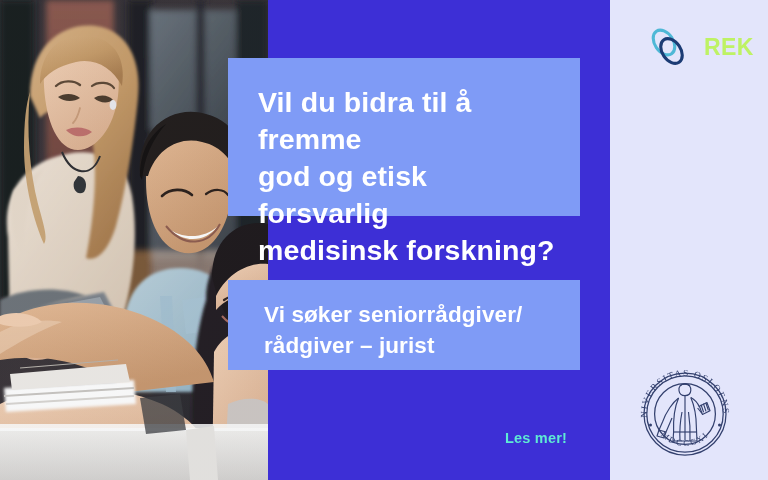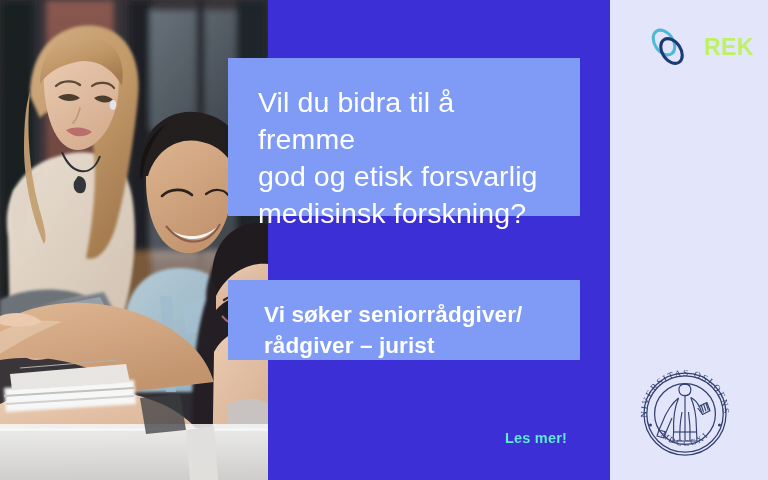--- a/index.html
+++ b/index.html
@@ -41,27 +41,27 @@
   }
   #headline-box {
     left:228px; top:58px;
     width:352px; height:158px;
     padding:26px 22px 0 30px;
   }
   #headline-text {
     color:#ffffff;
     font-size:28.5px;
     line-height:37px;
-    font-weight:400;
+    font-weight:700;
     letter-spacing:0.1px;
     white-space:pre-line;
   }
   #role-box {
     left:228px; top:280px;
-    width:352px; height:80px;
+    width:352px; height:90px;
     padding:19px 18px 0 36px;
   }
   #role-text {
     color:#ffffff;
     font-size:22.5px;
     line-height:31px;
     font-weight:700;
     letter-spacing:0.1px;
     white-space:pre-line;
   }

